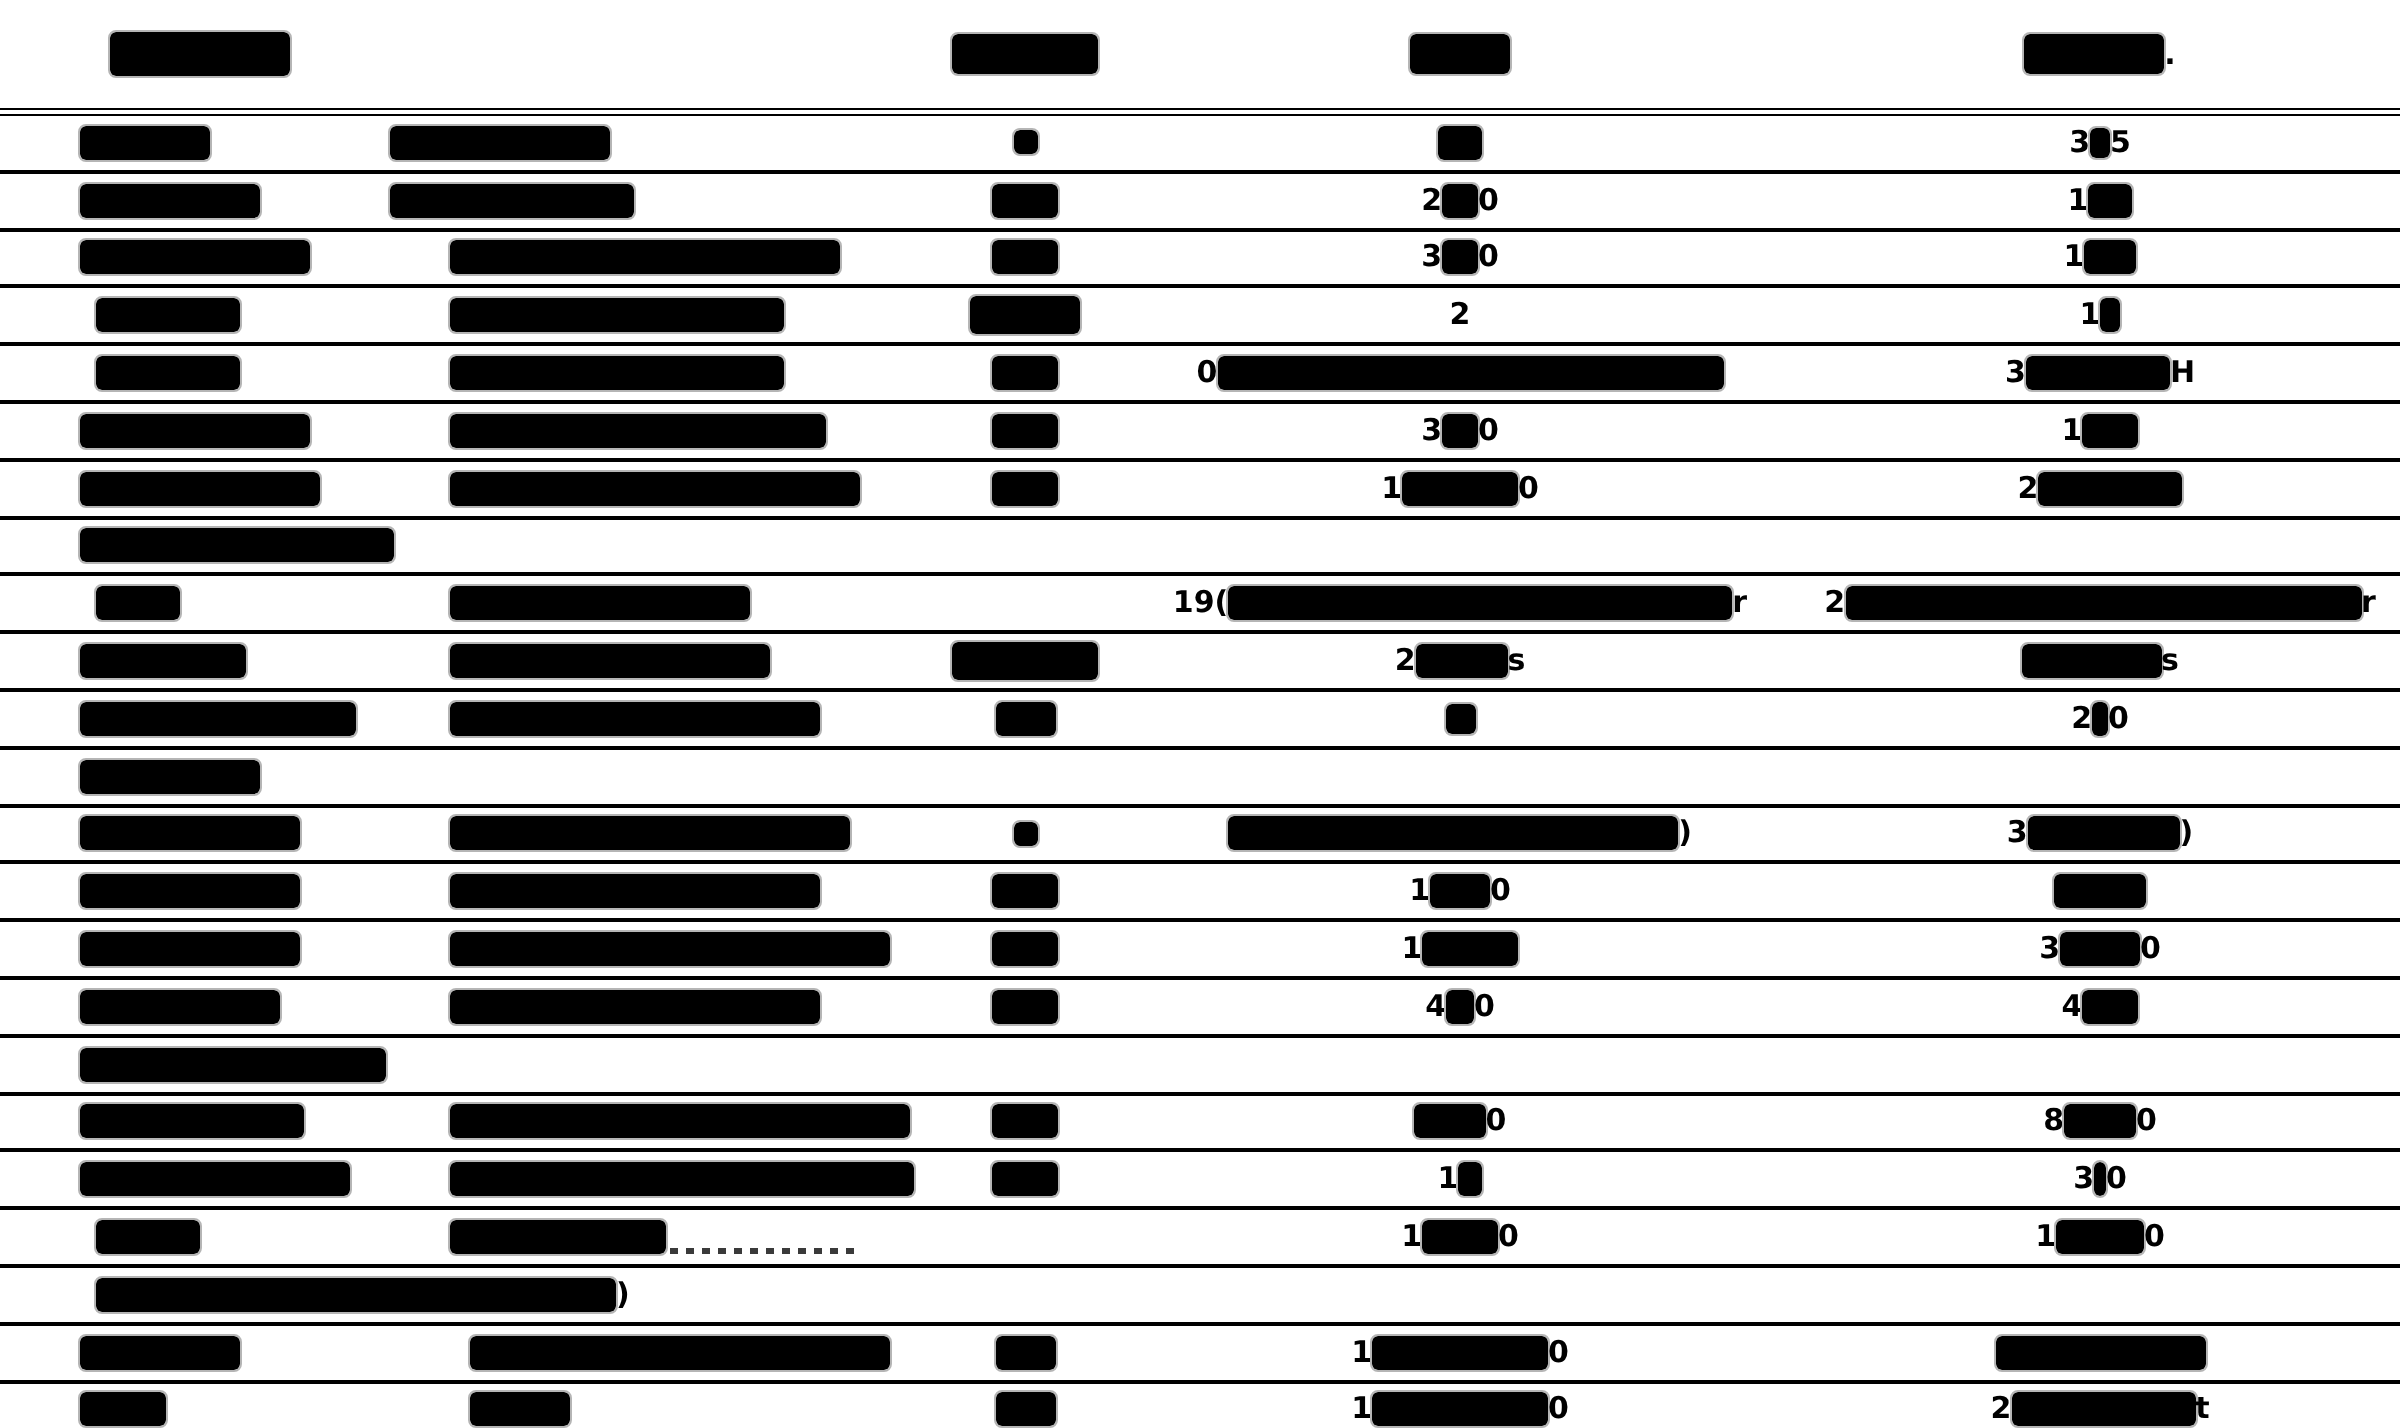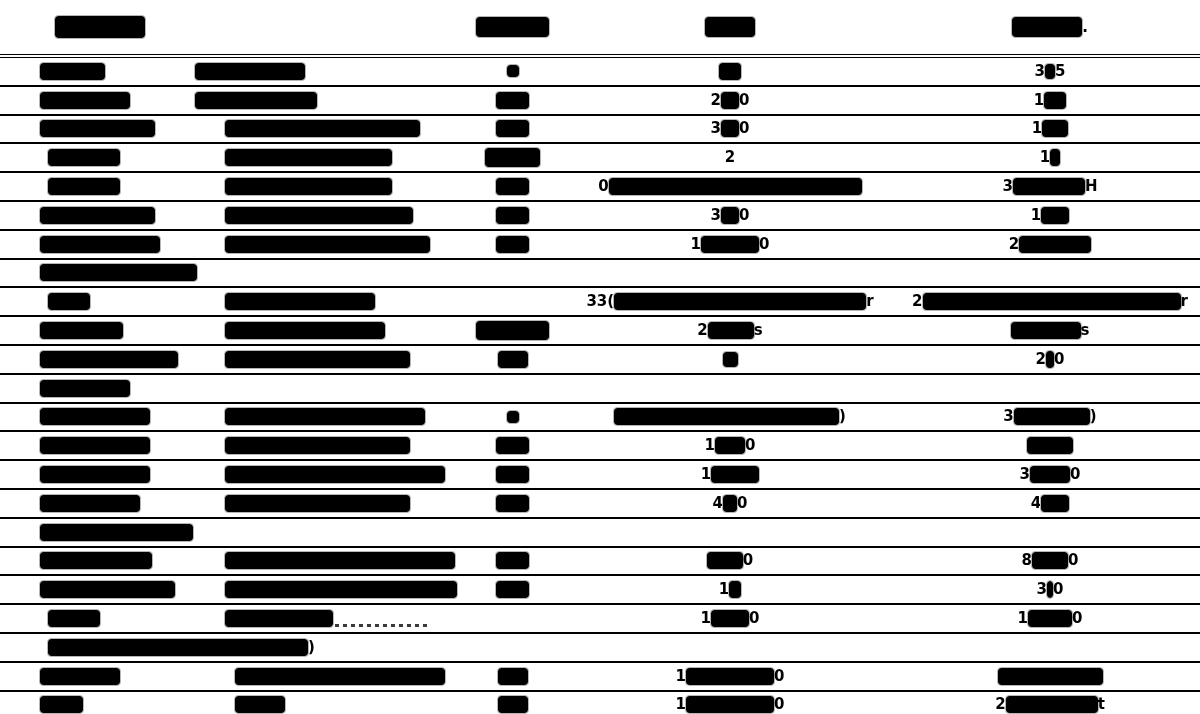--- a/index.html
+++ b/index.html
@@ -236,21 +236,21 @@
       <div class="cell c1">
         <span class="gap" style="width: 8px;"></span>
         <span class="bar" style="width: 42px; height: 17px;"></span>
       </div>
       <div class="cell c2">
         <span class="gap" style="width: 30px;"></span>
         <span class="bar" style="width: 150px; height: 17px;"></span>
       </div>
       <div class="cell c3"></div>
       <div class="cell c4">
-        <span class="frag">33(</span>
+        <span class="frag">19(</span>
         <span class="bar" style="width: 252px; height: 17px;"></span>
         <span class="frag">r</span>
       </div>
       <div class="cell c5">
         <span class="frag">2</span>
         <span class="bar" style="width: 258px; height: 17px;"></span>
         <span class="frag">r</span>
       </div>
     </div>
     <div class="t-row">

